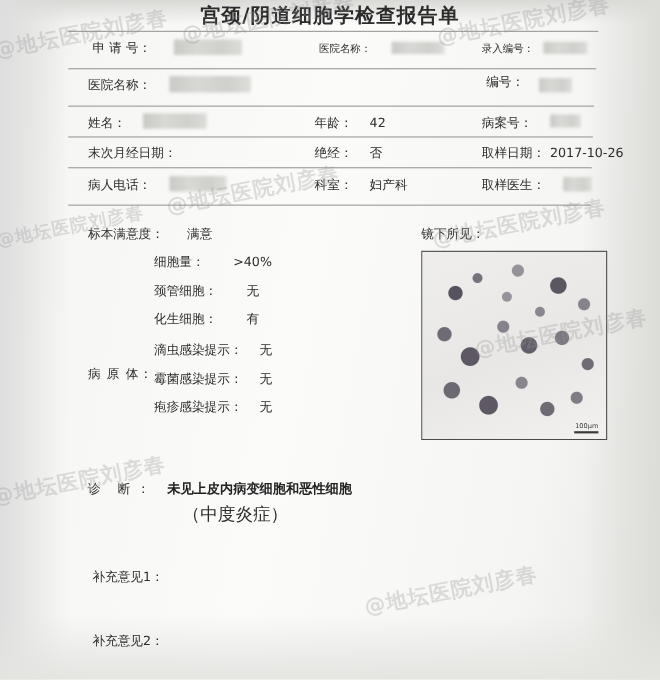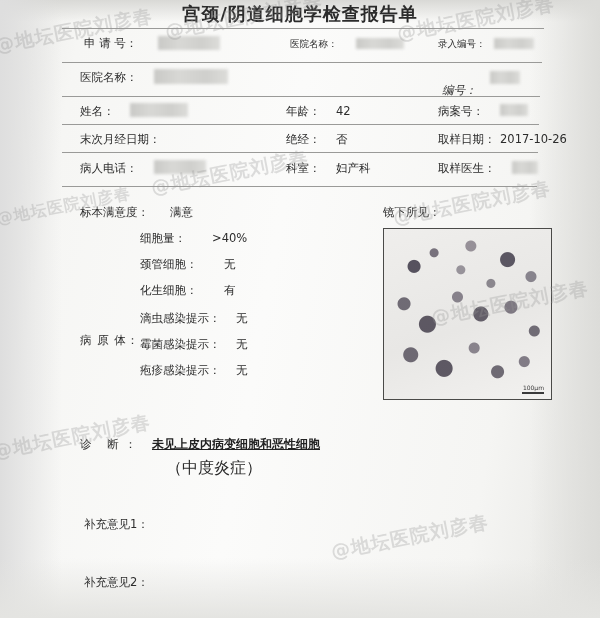--- a/index.html
+++ b/index.html
@@ -168,21 +168,20 @@
     color: #2c2c2c;
     font-family: "DejaVu Sans", sans-serif;
     letter-spacing: 6px;
   }
   .diag-text {
     position: absolute;
     font-size: 12px;
     color: #222;
     font-family: "DejaVu Sans", sans-serif;
     font-weight: bold;
-    text-decoration: underline;
   }
   .diag-sub {
     position: absolute;
     font-size: 16px;
     color: #2c2c2c;
     font-family: "DejaVu Sans", sans-serif;
   }
 
   
   .wm {
@@ -219,21 +218,21 @@
 
   <div class="fld" style="top:36px;left:84px;">申 请 号：</div>
   <div class="redact" style="top:36px;left:158px;width:62px;height:14px;"></div>
   <div class="fld small" style="top:38px;left:290px;">医院名称：</div>
   <div class="redact" style="top:38px;left:356px;width:48px;height:11px;"></div>
   <div class="fld small" style="top:38px;left:438px;">录入编号：</div>
   <div class="redact" style="top:38px;left:494px;width:40px;height:11px;"></div>
 
   <div class="fld" style="top:70px;left:80px;">医院名称：</div>
   <div class="redact" style="top:69px;left:154px;width:74px;height:15px;"></div>
-  <div class="fld" style="top:83px;left:442px;font-style:italic;">编号：</div>
+  <div class="fld" style="top:67px;left:442px;">编号：</div>
   <div class="redact" style="top:71px;left:490px;width:30px;height:13px;"></div>
 
   <div class="fld" style="top:104px;left:80px;">姓名：</div>
   <div class="redact" style="top:103px;left:130px;width:58px;height:14px;"></div>
   <div class="fld" style="top:104px;left:286px;">年龄：</div>
   <div class="val" style="top:104px;left:336px;">42</div>
   <div class="fld" style="top:104px;left:438px;">病案号：</div>
   <div class="redact" style="top:104px;left:500px;width:28px;height:12px;"></div>
 
   <div class="fld" style="top:132px;left:80px;">末次月经日期：</div>

